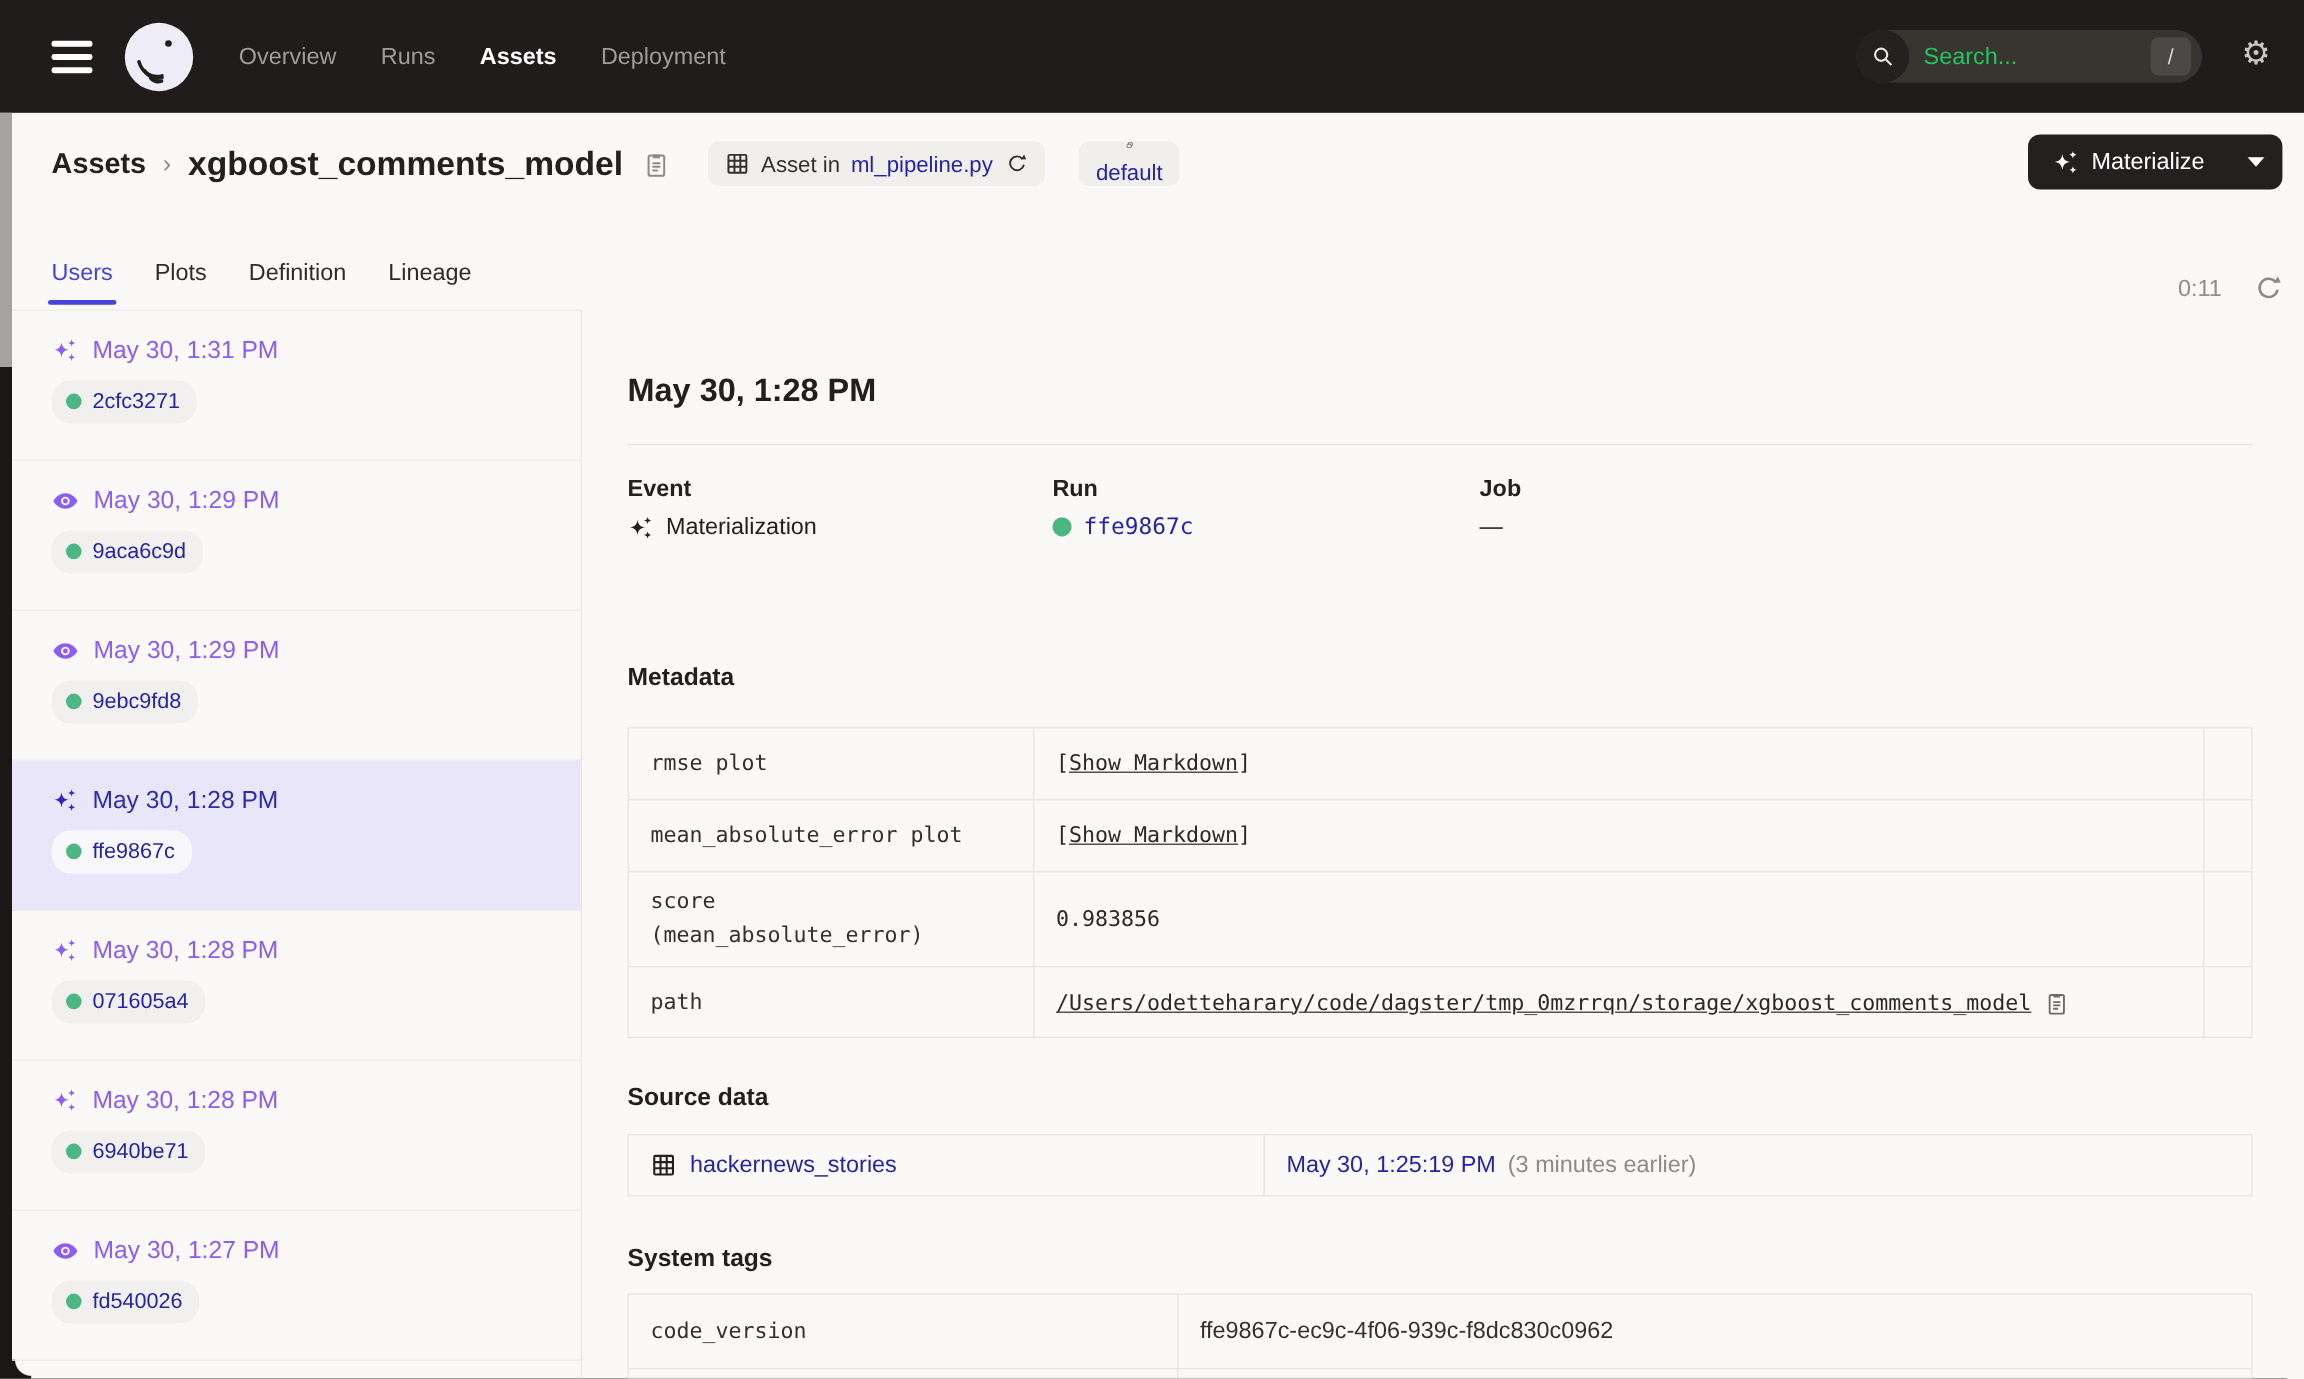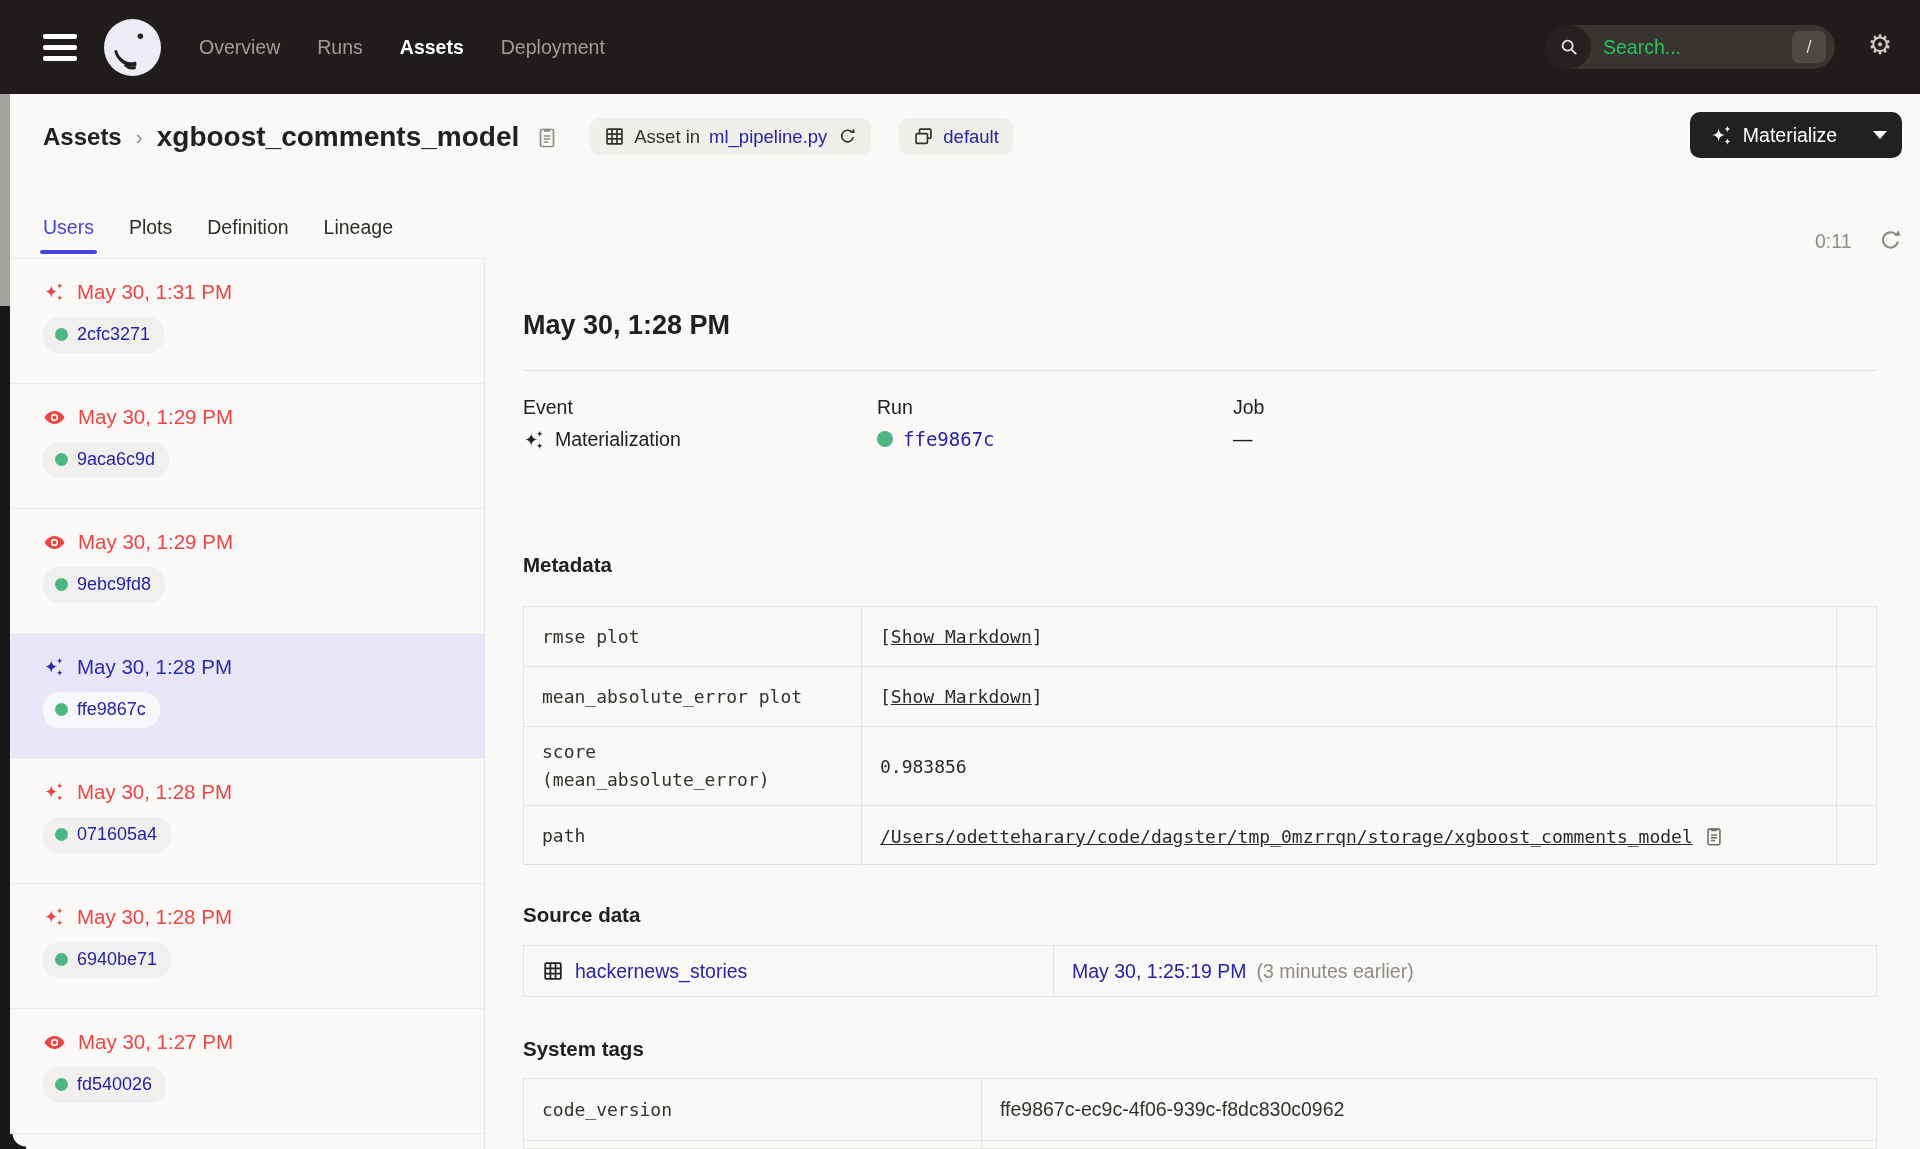--- a/index.html
+++ b/index.html
@@ -36,21 +36,21 @@
   
   .crumb-row { position:absolute; left:43px; top:118px; display:flex; align-items:center; }
   .crumb-root { font-size:24px; font-weight:600; color:#23211f; cursor:pointer; }
   .crumb-sep { margin:0 14px; font-size:21px; color:#8e8a85; }
   .crumb-name { font-size:28px; font-weight:600; color:#23211f; }
   .icon-btn { color:#8e8a85; display:inline-flex; cursor:pointer; }
   .crumb-copy { margin-left:16px; }
   .chip { display:inline-flex; align-items:center; gap:9px; height:37px; padding:0 14px;
           border-radius:9px; background:#f1efec; font-size:18.5px; color:#33312e; cursor:pointer; }
   .chip-asset { margin-left:31px; }
-  .chip-group { margin-left:28px; }
+  .chip-group { margin-left:28px;flex-direction:column; }
   .chip .link { color:#2523a8; }
   .chip svg { color:#33312e; }
   .chip .reload { color:#8e8a85; margin-left:2px; }
 
   .mat-btn { position:absolute; left:1690px; top:112px; width:212px; height:46px; border-radius:10px;
              background:#232120; color:#fff; display:flex; align-items:center; cursor:pointer; }
   .mat-main { flex:1; display:flex; align-items:center; justify-content:center; gap:10px;
               font-size:19.5px; font-weight:500; }
   .mat-div { width:1px; background:#4b4745; margin:0; }
   .mat-caret { width:44px; display:flex; align-items:center; justify-content:center; }
@@ -64,32 +64,32 @@
   .tab.active::after { content:''; position:absolute; left:-3px; right:-3px; bottom:-15px; height:4px;
                        border-radius:2px; background:#4843dc; }
   .timer { position:absolute; left:1815px; top:230px; font-size:19.5px; color:#908c88; }
   .refresh-btn { position:absolute; left:1878px; top:228px; color:#8e8a85; cursor:pointer; }
 
   
   .sidebar { position:absolute; left:10px; top:258px; width:475px; height:891px;
              border-top:1px solid #eceae7; border-right:1px solid #e7e5e2; overflow:hidden; }
   .side-row { height:125px; border-bottom:1px solid #eceae7; padding:21px 0 0 33px; cursor:pointer; }
   .side-row.selected { background:#e8e6f8; }
-  .row-time { display:flex; align-items:center; gap:12px; font-size:20.5px; color:#ef4444; }
+  .row-time { display:flex; align-items:center; gap:12px; font-size:20.5px; color:#8b5cf6; }
   .row-time svg { flex:none; }
   .side-row.selected .row-time { color:#2d2ab4; }
   .run-badge { margin-top:13px; margin-left:0; display:inline-flex; align-items:center; gap:9px;
                background:#f2f0ee; border-radius:16px; padding:7px 14px 8px 12px; font-size:18px; color:#2523a8; }
   .side-row.selected .run-badge { background:#f8f7fc; }
   .run-dot { width:13px; height:13px; border-radius:50%; background:#4cb782; flex:none; }
 
   
   .detail-title { position:absolute; left:523px; top:310px; font-size:27px; font-weight:700; color:#21201e; }
   .detail-hr { position:absolute; left:523px; top:370px; width:1354px; border-top:1px solid #e5e3e0; }
-  .col-label { position:absolute; top:396px; font-size:19.5px; font-weight:400; color:#23211f; }
+  .col-label { position:absolute; top:396px; font-size:19.5px; font-weight:700; color:#23211f; }
   .col-val { position:absolute; top:428px; font-size:19.5px; color:#23211f; display:flex; align-items:center; gap:10px; }
   .c-event { left:523px; } .c-run { left:877px; } .c-job { left:1233px; }
   .mono { font-family:"DejaVu Sans Mono", monospace; }
   .run-link { color:#2523a8; font-size:19px; cursor:pointer; }
   .dot16 { width:16px; height:16px; border-radius:50%; background:#4cb782; }
 
   .sec-head { position:absolute; left:523px; font-size:20.5px; font-weight:700; color:#21201e; }
   .h-meta { top:553px; } .h-source { top:903px; } .h-systags { top:1037px; }
 
   .dtable { position:absolute; left:523px; border:1px solid #e5e3e0; }

